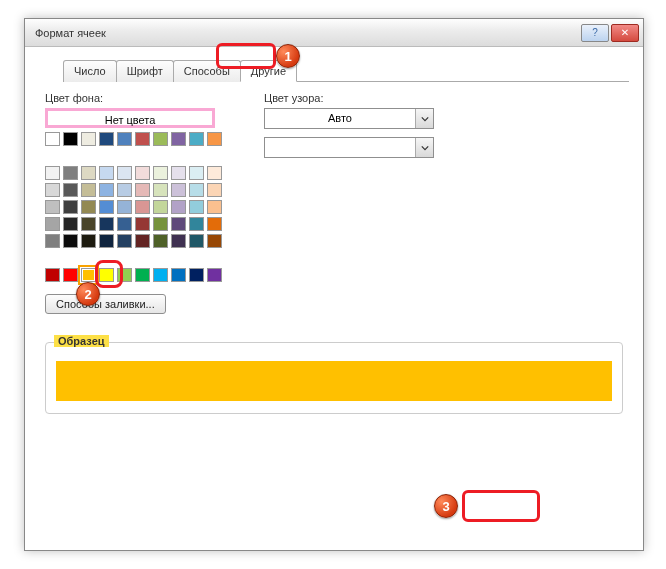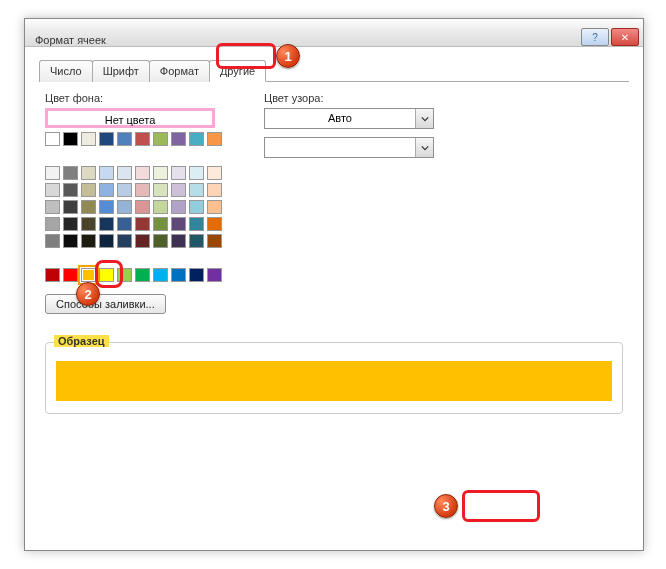--- a/index.html
+++ b/index.html
@@ -5,32 +5,32 @@
   * { box-sizing: border-box; margin: 0; padding: 0; font-family: 'Segoe UI', Tahoma, sans-serif; font-size: 11px; }
   body { background: #fff; width: 666px; height: 569px; position: relative; }
   .dialog {
     position: absolute; left: 24px; top: 18px; width: 620px; height: 533px;
     background: #fff; border: 1px solid #888;
     box-shadow: 0 0 10px rgba(0,0,0,0.25);
   }
   .titlebar {
     height: 28px;
     background: linear-gradient(#fefefe, #ededed 40%, #dcdcdc);
-    display: flex; align-items: flex-end; padding: 0 4px 0 10px;
+    display: flex; align-items: center; padding: 0 4px 0 10px;
     border-bottom: 1px solid #bbb;
   }
   .titlebar .title { flex: 1; color: #333; }
   .winbtns { display:flex; gap:2px; }
   .winbtn { width:28px; height:18px; border:1px solid #888; border-radius:2px;
     display:flex; align-items:center; justify-content:center;
     background: linear-gradient(#f7f7f7,#d8d8d8); font-size:10px; color:#333;}
   .winbtn.help { background: linear-gradient(#eaf1fb,#bcd3ef); color:#3a6aa8;}
   .winbtn.close { background: linear-gradient(#f28a86,#d44a3f); color:#fff; border-color:#9e2b22;}
   .body { padding: 8px 14px 12px 14px; position:relative; height: calc(100% - 28px); }
-  .tabs { display:flex; border-bottom:1px solid #aaa; margin-top:4px; }
+  .tabs { display:flex; border-bottom:1px solid #aaa; margin-top:4px;margin-left:24px; }
   .tab { padding:4px 10px; border:1px solid #aaa; border-bottom:none;
     background: linear-gradient(#fdfdfd,#ececec);
     border-top-left-radius:3px; border-top-right-radius:3px; margin-right:-1px;
     position:relative; top:1px; color:#333; cursor:default;}
   .tab.active { background:#fff; border-bottom:1px solid #fff; z-index:2;}
   .content { padding:10px 6px 6px 6px; }
   .cols { display:flex; gap:40px; }
   .section-label { color:#333; margin-bottom:4px; display:block; }
   .nocolor { width:170px; height:20px; border:3px solid #f9a8d4; text-align:center;
     line-height:18px; background:#fff; margin-bottom:4px;}
@@ -75,21 +75,21 @@
     <span class="title">Формат ячеек</span>
     <div class="winbtns">
       <div class="winbtn help">?</div>
       <div class="winbtn close">✕</div>
     </div>
   </div>
   <div class="body">
     <div class="tabs">
       <div class="tab">Число</div>
       <div class="tab">Шрифт</div>
-      <div class="tab">Формат</div>
+      <div class="tab">Способы</div>
       <div class="tab active">Другие</div>
     </div>
     <div class="content">
       <div class="cols">
         <div class="leftcol">
           <span class="section-label"><span>Цвет фона:</span></span>
           <div class="nocolor">Нет цвета</div>
           <div class="palette" id="palette">
               <div class="sw" style="background: rgb(255, 255, 255);"></div>
               <div class="sw" style="background: rgb(0, 0, 0);"></div>

